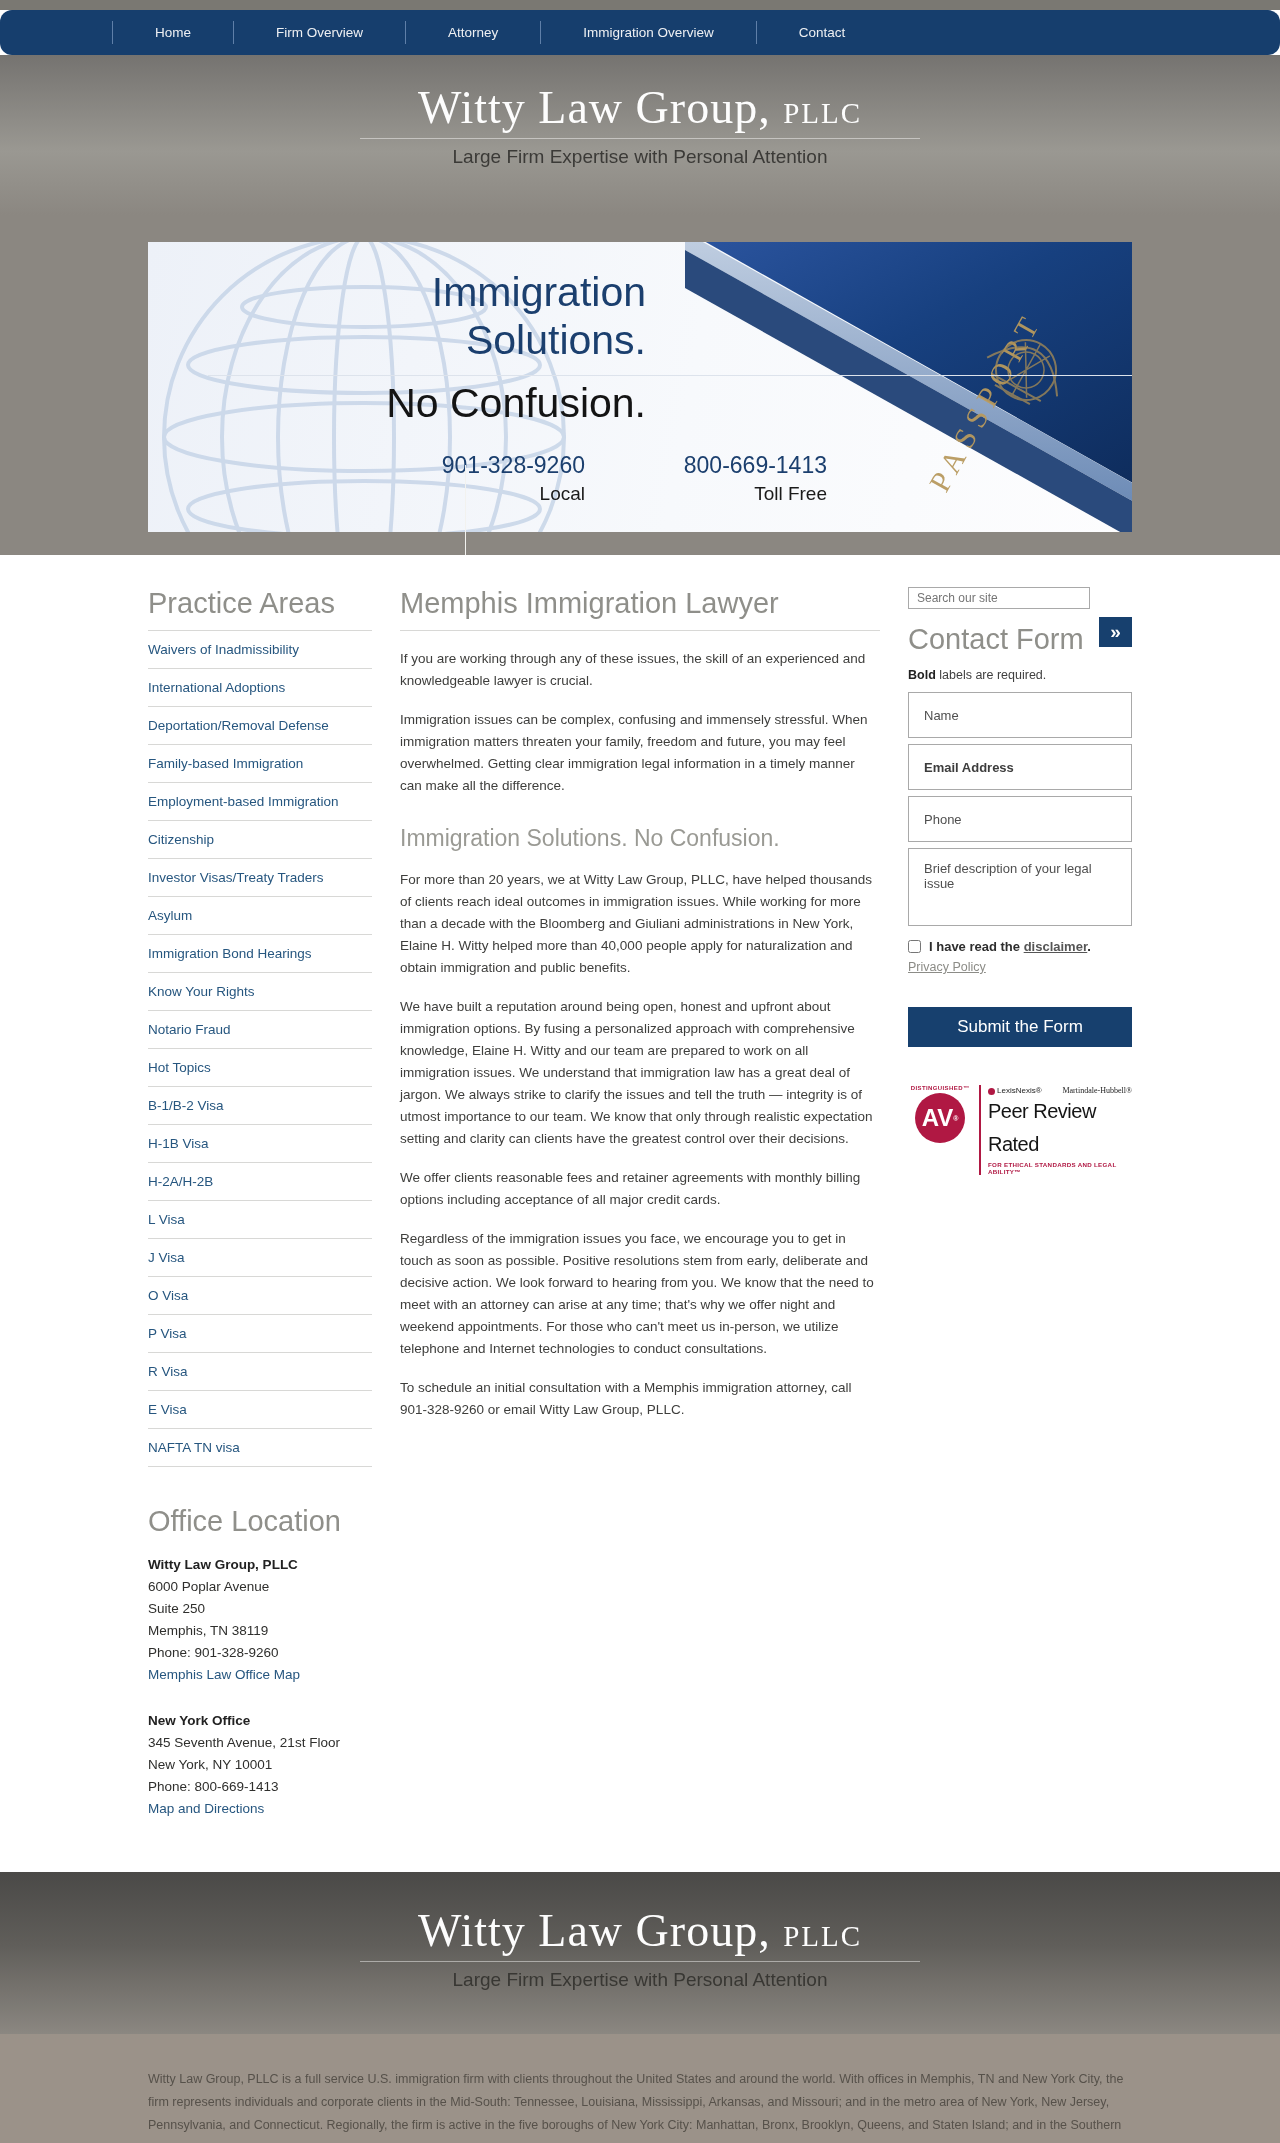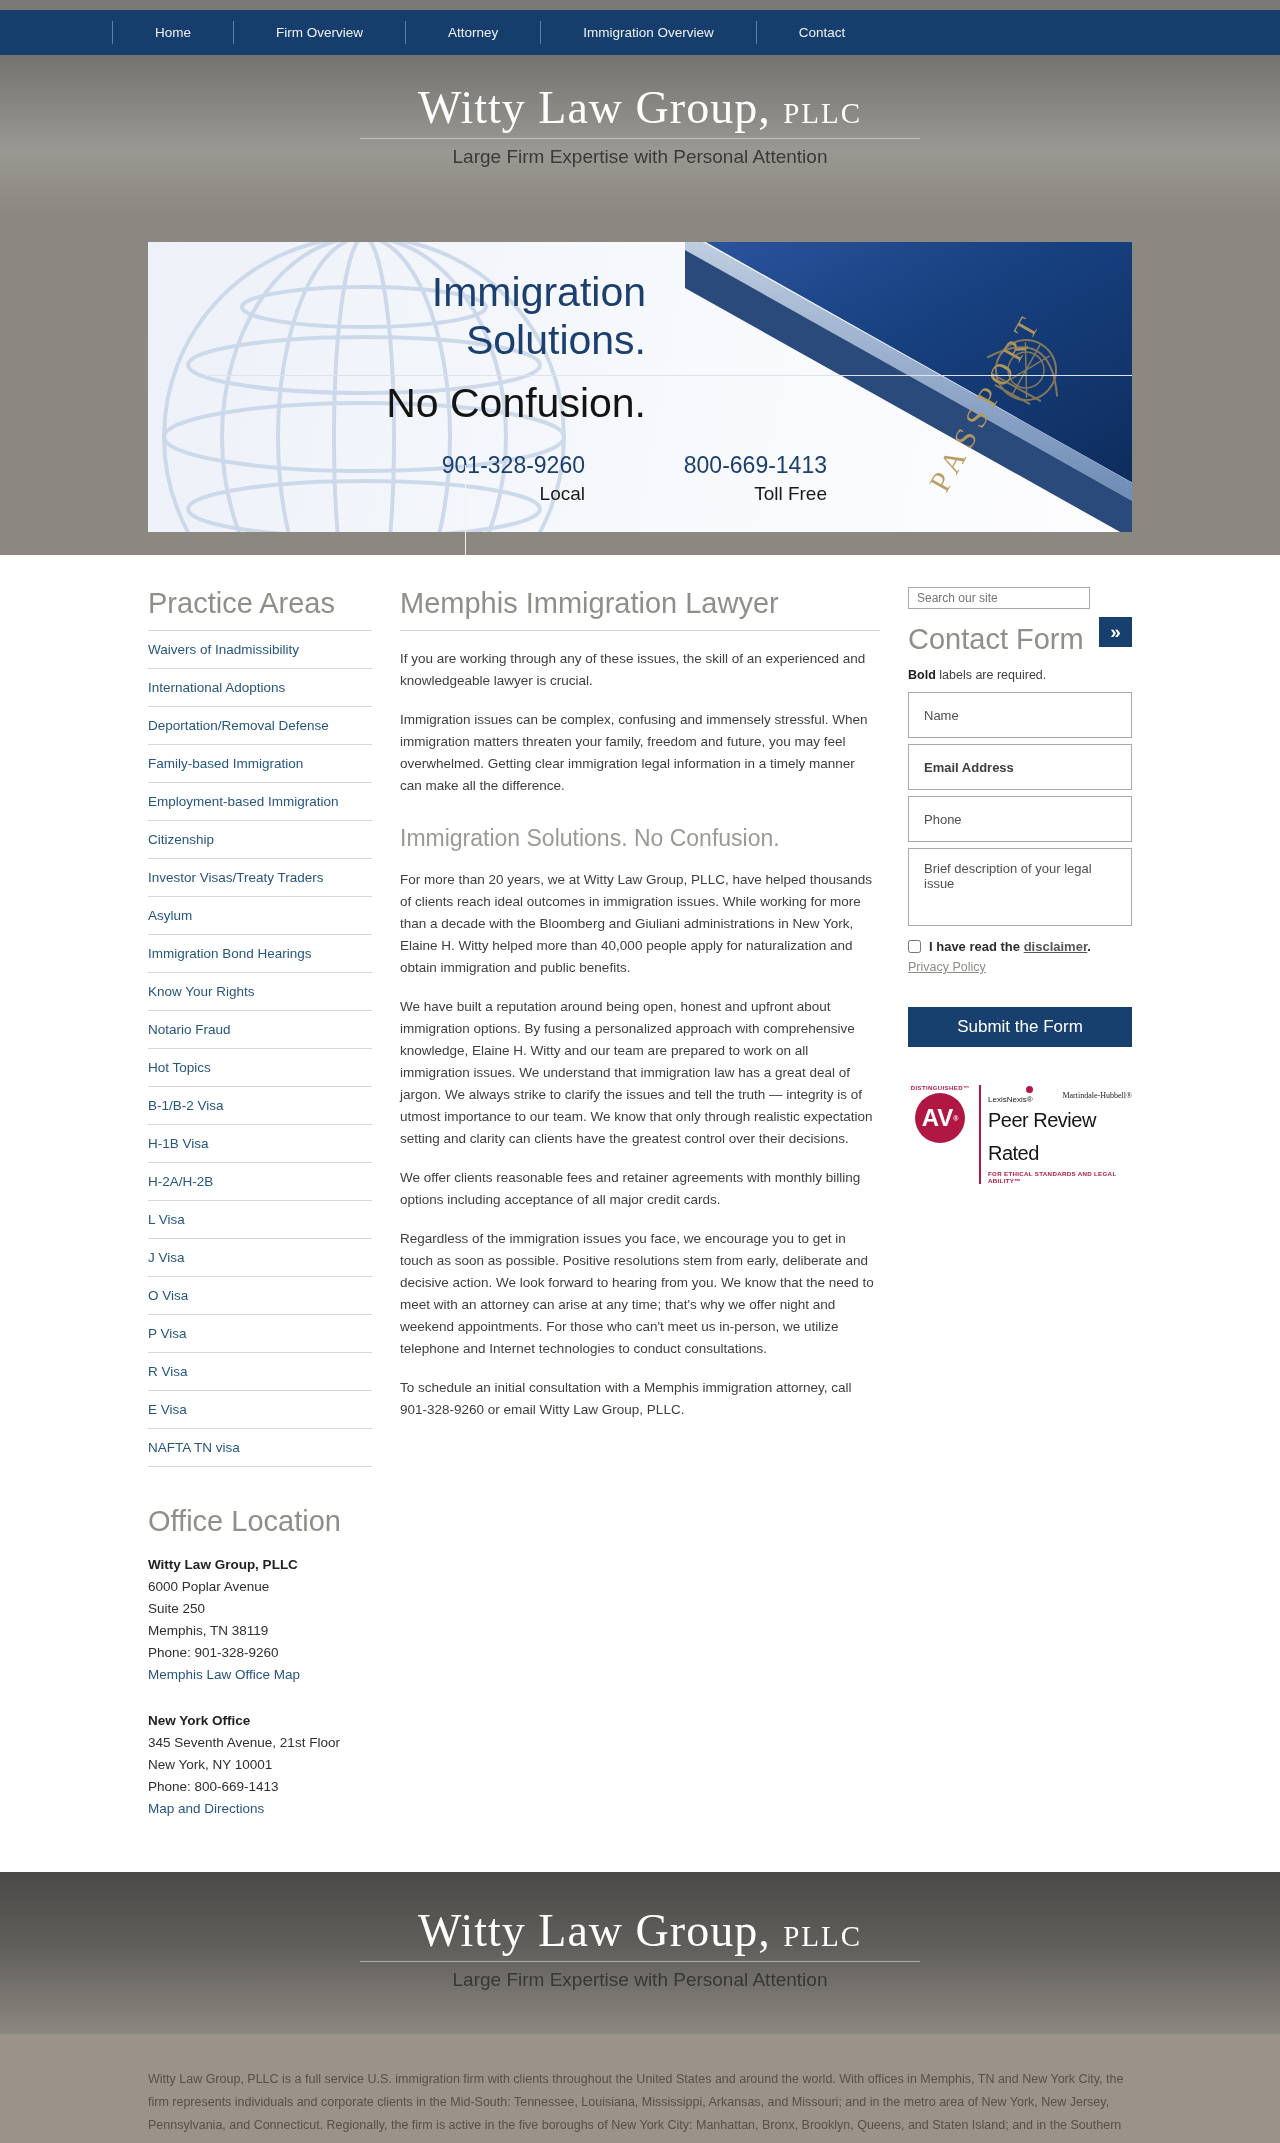--- a/index.html
+++ b/index.html
@@ -1,20 +1,20 @@
 <!DOCTYPE html>
 <html><head>
 <meta charset="utf-8">
 <style>
   * { margin:0; padding:0; box-sizing:border-box; }
   body { width:1280px; background:#ffffff; font-family:"Liberation Sans", sans-serif; }
 
   
   .top-strip { height:10px; background:#7a7872; }
-  .topnav { height:45px; background:#163e6d; display:flex; align-items:center; }
+  .topnav { height:45px; background:#163e6d; display:flex; align-items:center;border-radius:12px; }
   .topnav ul { list-style:none; display:flex; margin-left:112px; }
   .topnav li { border-left:1px solid #5f7fa8; }
   .topnav a { display:block; padding:4px 42px; color:#eef0f3; font-size:13.5px; text-decoration:none; }
 
   
   .site-header { height:160px; background:linear-gradient(180deg,#757370 0%,#9a9892 60%,#8b8781 100%); text-align:center; padding-top:26px; }
   .brand-title { font-family:"Liberation Serif", serif; color:#fdfdfd; font-size:46px; font-weight:400; letter-spacing:1px; }
   .brand-title .suffix { font-size:29px; letter-spacing:2px; }
   .brand-rule { width:560px; height:1px; background:rgba(255,255,255,.45); margin:4px auto 7px auto; }
   .brand-tagline { color:#3b3a37; font-size:19px; }
@@ -75,21 +75,21 @@
 
   
   .badge { margin-top:38px; background:#fff; display:flex; align-items:stretch; gap:7px; }
   .badge-left { width:64px; text-align:center; }
   .distinguished { font-size:6px; font-weight:bold; color:#b01843; letter-spacing:.4px; }
   .av-circle { width:50px; height:50px; margin:2px auto 0 auto; border-radius:50%; background:#b01843; color:#fff; font-size:24px; font-weight:bold; display:flex; align-items:center; justify-content:center; }
   .av-circle sup { font-size:7px; }
   .badge-sep { width:2px; background:#b01843; }
   .badge-right { flex:1; padding-top:1px; }
   .badge-row1 { display:flex; justify-content:space-between; align-items:center; font-size:8px; color:#222; }
-  .lexis { display:flex; align-items:flex-end; gap:2px;flex-direction:column; }
+  .lexis { display:flex; align-items:flex-end; gap:2px; }
   .lexis-dot { width:7px; height:7px; border-radius:50%; background:#b01843; display:inline-block; }
   .martindale { font-family:"Liberation Serif",serif; }
   .peer { font-size:20px; color:#151515; letter-spacing:-0.5px; line-height:33px; }
   .ethics { font-size:6.2px; font-weight:bold; color:#b01843; letter-spacing:.3px; }
 
   
   .footer-top { height:162px; background:linear-gradient(180deg,#4a4947 0%,#605e5a 45%,#8b8781 100%); text-align:center; padding-top:32px; }
   .footer-top .brand-tagline { color:#383733; }
   .footer-bottom { background:#9b9289; padding:34px 0 30px 0; }
   .footer-inner { width:984px; margin:0 auto; }

